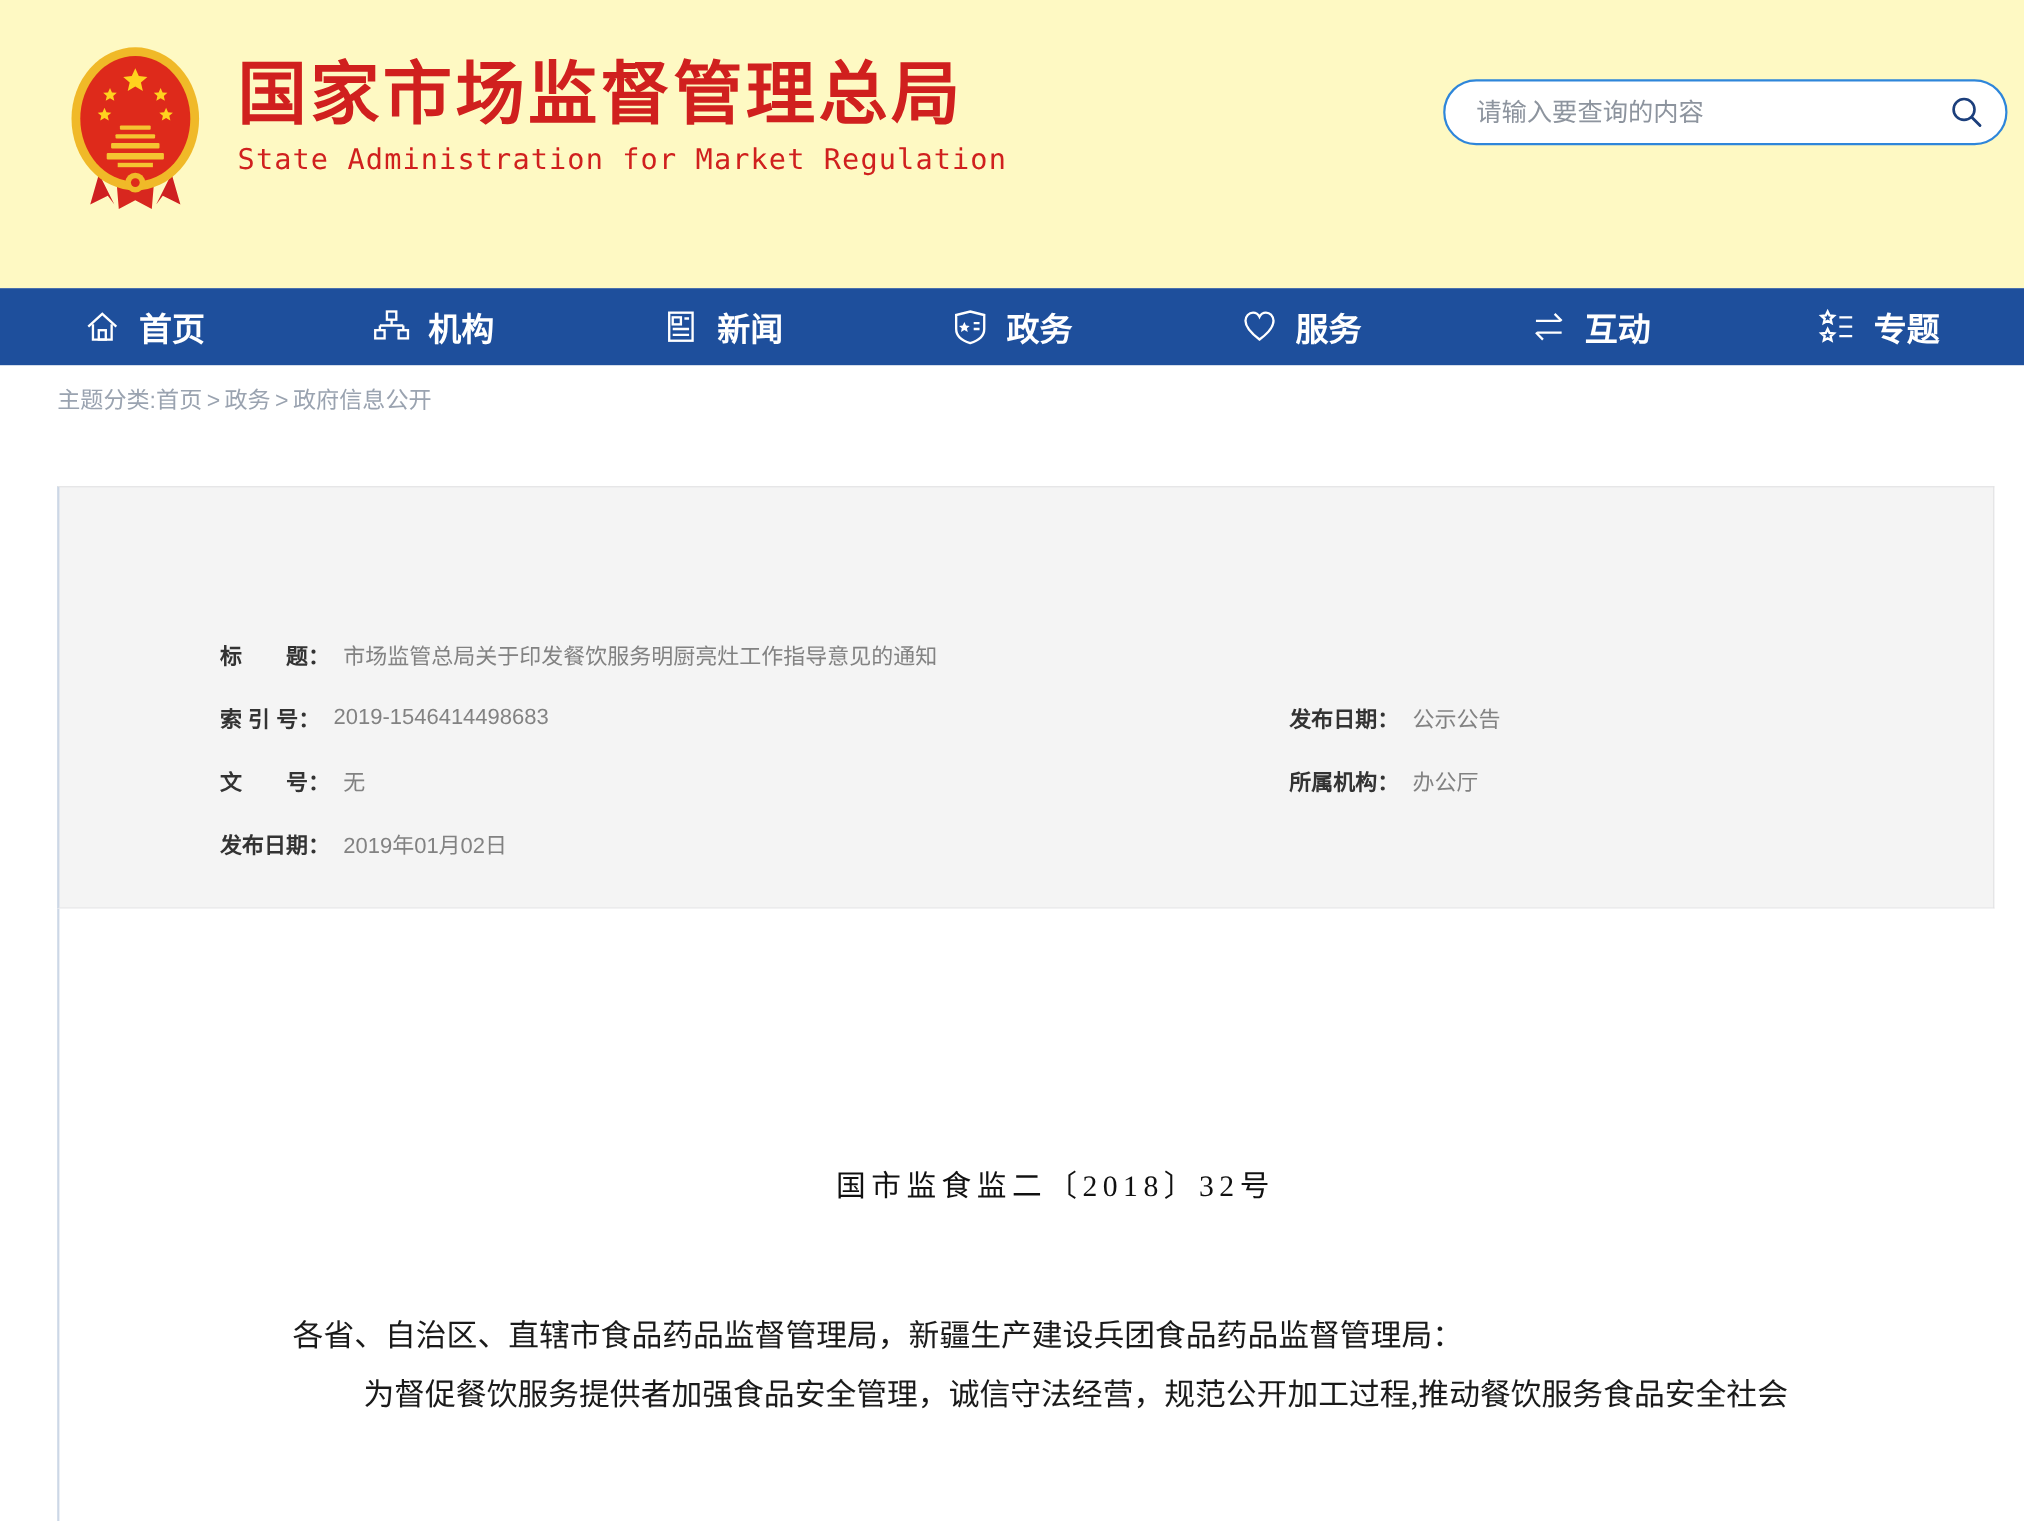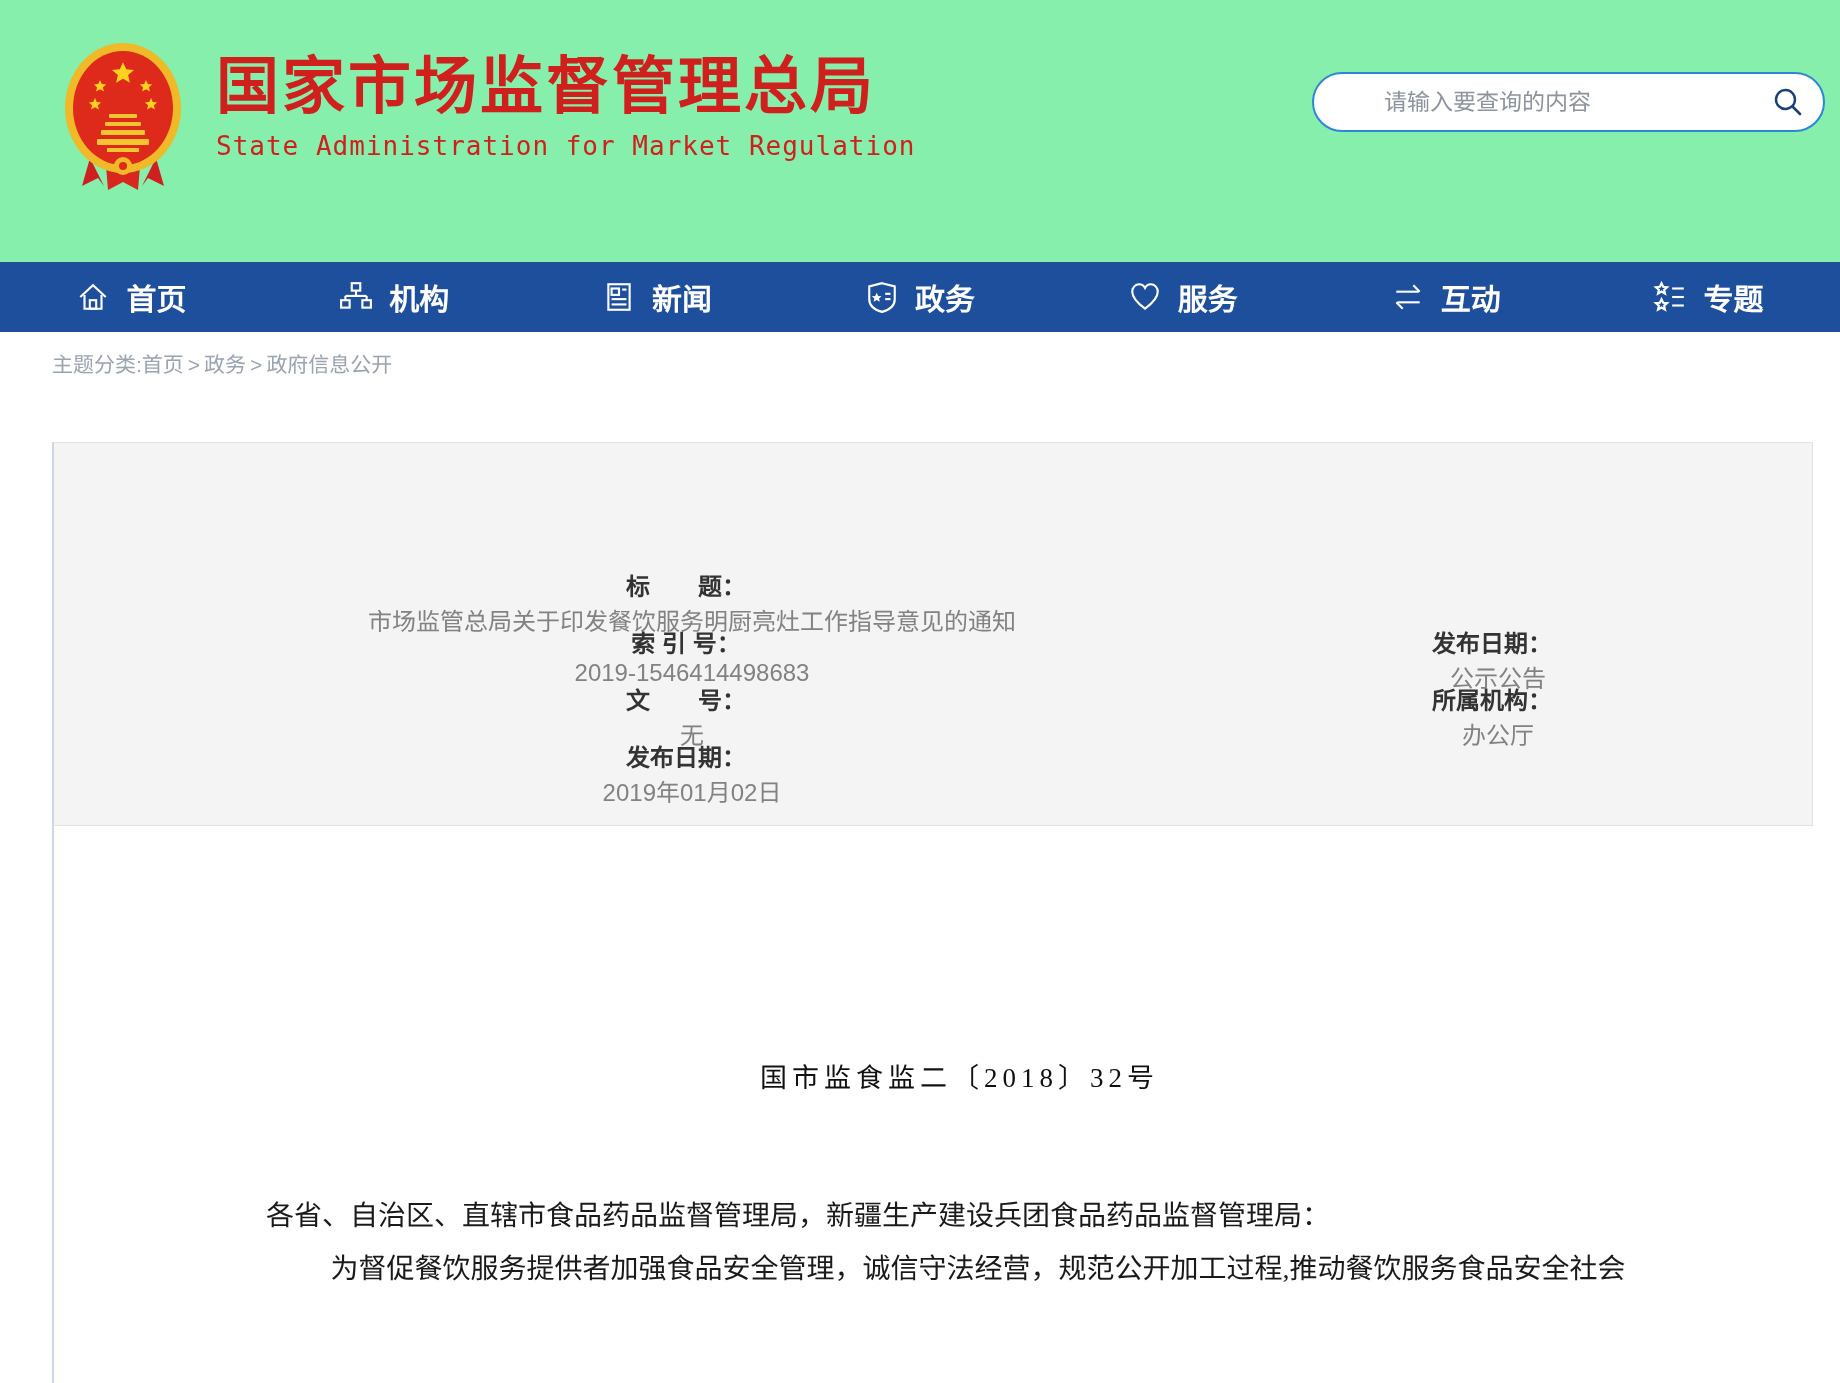--- a/index.html
+++ b/index.html
@@ -3,32 +3,32 @@
 <meta charset="utf-8">
 <style>
   html,body{margin:0;padding:0;background:#fff;}
   .page{position:relative;width:1840px;height:1383px;overflow:hidden;background:#fff;
         font-family:"Liberation Sans",sans-serif;}
 
   
   .red-marker{position:absolute;left:5px;top:6px;width:21px;height:21px;background:#d0201e;}
 
   
-  .site-header{position:absolute;left:0;top:0;width:1840px;height:262px;background:#86efac;}
+  .site-header{position:absolute;left:0;top:0;width:1840px;height:262px;background:#fef9c3;}
   .emblem{position:absolute;left:62px;top:40px;width:122px;height:152px;}
   .brand-text{position:absolute;left:216px;top:52px;}
   .brand-cn{font-size:63px;font-weight:bold;color:#d0201e;letter-spacing:3px;line-height:1.1;
             font-family:"Liberation Sans",sans-serif;}
   .brand-en{margin-top:10px;font-family:"DejaVu Sans Mono",monospace;font-size:26px;
             color:#d0201e;letter-spacing:1px;font-weight:500;}
   .search-box{position:absolute;left:1312px;top:72px;width:513px;height:60px;box-sizing:border-box;
               border:2px solid #2e86da;border-radius:32px;display:flex;align-items:center;
               padding:0 18px 0 26px;background:#fff;}
   .search-box input{flex:1;border:none;outline:none;font-size:23px;color:#333;background:transparent;
-                    font-family:"Liberation Sans",sans-serif;margin-left:42px;}
+                    font-family:"Liberation Sans",sans-serif;}
   .search-box input::placeholder{color:#8d949e;}
   .search-btn{width:34px;height:34px;flex:0 0 auto;cursor:pointer;display:flex;align-items:center;justify-content:center;}
 
   
   .main-nav{position:absolute;left:0;top:262px;width:1840px;height:70px;background:#1e4f9c;
             display:flex;justify-content:space-around;align-items:center;}
   .nav-item{display:flex;align-items:center;gap:16px;color:#fff;font-size:30px;font-weight:bold;
             cursor:pointer;text-decoration:none;}
   .nav-item svg{display:block;}
 
@@ -37,21 +37,21 @@
               font-size:21px;color:#9aa3b0;}
   .breadcrumb a{color:#9aa3b0;text-decoration:none;cursor:pointer;}
   .crumb-sep{margin:0 4px;}
 
   
   .container{position:absolute;left:52px;top:442px;width:1761px;}
   .meta-panel{box-sizing:border-box;width:100%;height:384px;background:#f4f4f4;
               border:1px solid #e2e2e3;border-left:2px solid #ccd7e6;
               padding:124px 0 0 146px;}
   .meta-grid{display:grid;grid-template-columns:972px auto;grid-auto-rows:57px;}
-  .meta-cell{display:flex;align-items:center;font-size:24px;flex-direction:column;}
+  .meta-cell{display:flex;align-items:center;font-size:20px;}
   .meta-label{display:inline-block;color:#333;font-weight:bold;white-space:pre;}
   .meta-value{color:#828282;margin-left:12px;}
 
   
   .doc{background:#fff;border-left:2px solid #ccd7e6;padding:204px 0 120px 0;min-height:400px;}
   .doc-inner{margin:0 160px 0 212px;}
   .doc-title{text-align:center;font-size:42px;font-weight:bold;color:#1a1a1a;line-height:68px;
              font-family:"Liberation Sans",sans-serif;margin:0;}
   .doc-number{text-align:center;font-family:"Liberation Serif",serif;font-size:27px;color:#111;
               letter-spacing:5px;margin-top:26px;}

